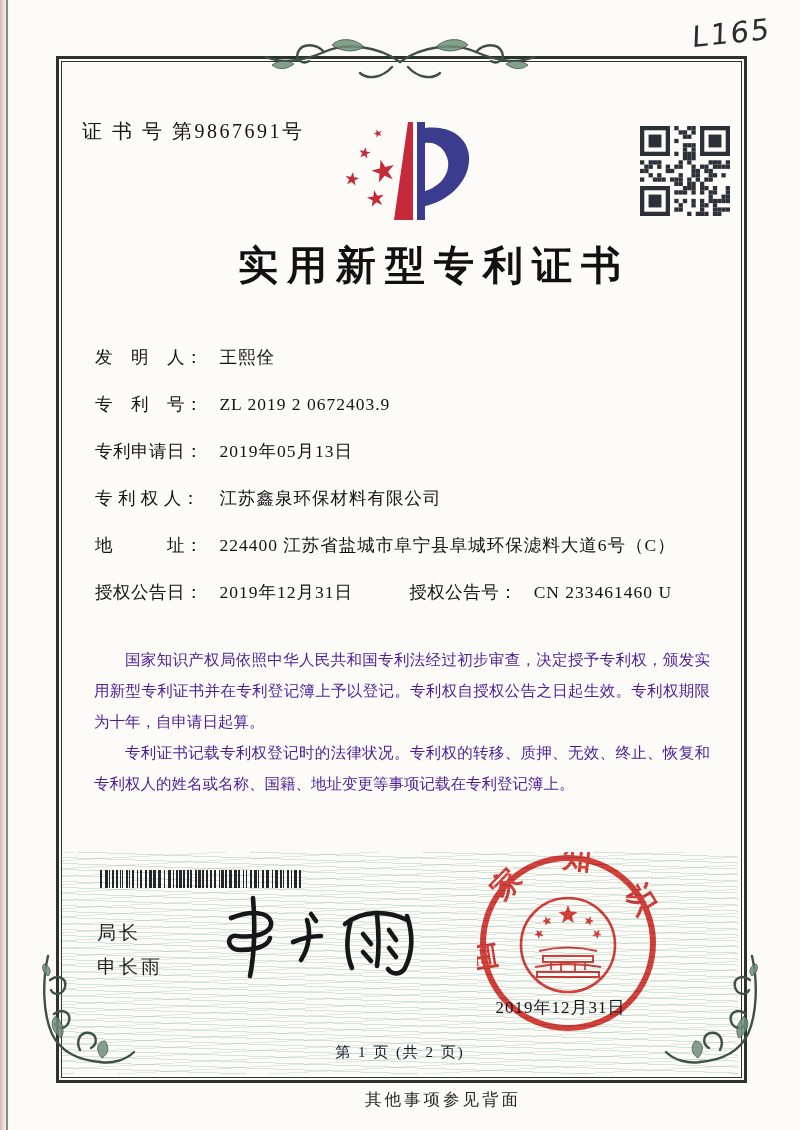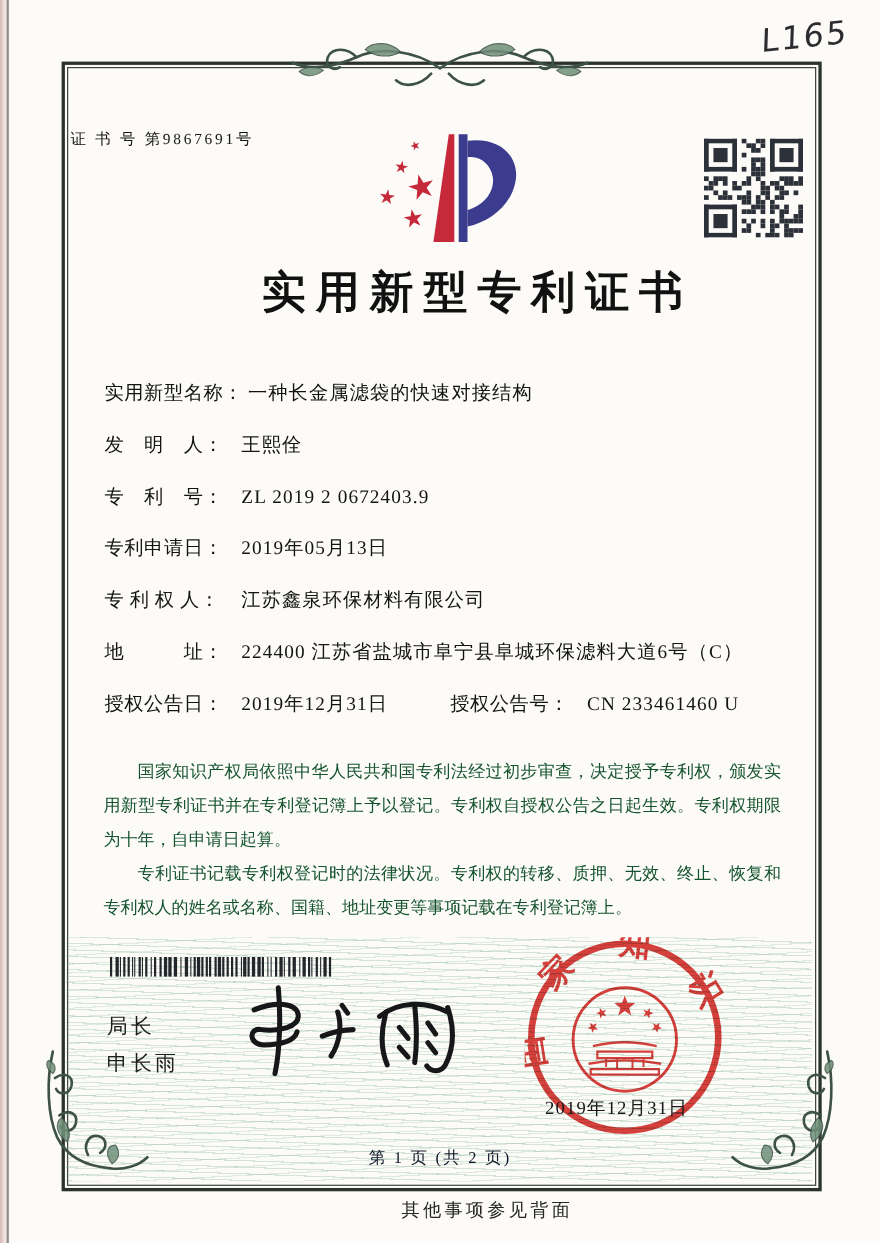--- a/index.html
+++ b/index.html
@@ -18,40 +18,40 @@
   .frame{position:absolute;left:56px;top:56px;width:685px;height:1021px;
     border:3px solid #2b332c;}
   .frame::after{content:"";position:absolute;inset:2px;border:1px solid #2b332c;pointer-events:none;}
 
   .guilloche{position:absolute;left:60px;top:852px;width:678px;height:222px;
     background-image:
       repeating-linear-gradient(2deg, rgba(118,174,140,.30) 0 1px, rgba(255,255,255,0) 1px 6px),
       repeating-linear-gradient(-3deg, rgba(118,174,140,.22) 0 1px, rgba(255,255,255,0) 1px 8px);
   }
 
-  .cert-no{position:absolute;left:64px;top:118px;font-size:14px;letter-spacing:2.5px;color:#141414;}
+  .cert-no{position:absolute;left:82px;top:118px;font-size:20px;letter-spacing:2.5px;color:#141414;}
 
   .logo{position:absolute;left:336px;top:112px;width:150px;height:126px;}
   .logo .star{position:absolute;color:#c5293a;line-height:1;}
   .logo .wedge{position:absolute;left:0;top:0;width:150px;height:126px;}
 
   .qr{position:absolute;left:638px;top:126px;width:94px;height:90px;}
 
   .title{position:absolute;left:0;top:238px;width:100%;text-align:center;
     font-size:40px;font-weight:bold;letter-spacing:9px;color:#111;padding-left:34px;}
 
   .fields{position:absolute;left:95px;top:345px;width:600px;display:flex;flex-direction:column;gap:23px;
     font-size:17.5px;line-height:24px;color:#131313;}
   .frow{white-space:nowrap;}
   .flabel{display:inline-block;min-width:120px;letter-spacing:.5px;}
   .fvalue{letter-spacing:1px;}
   .frow .second{margin-left:52px;}
 
-  .body-text{position:absolute;left:94px;top:686px;width:616px;font-size:15.5px;
-    line-height:31px;text-align:justify;color:#14532d;}
+  .body-text{position:absolute;left:94px;top:644px;width:616px;font-size:15.5px;
+    line-height:31px;text-align:justify;color:#4c1d95;}
   .body-text p{margin:0;text-indent:2em;}
 
   .barcode{position:absolute;left:100px;top:870px;width:206px;height:18px;}
 
   .sig-title{position:absolute;left:97px;top:920px;font-size:19px;letter-spacing:3px;}
   .sig-name{position:absolute;left:97px;top:954px;font-size:19px;letter-spacing:3px;}
   .signature{position:absolute;left:205px;top:890px;width:235px;height:92px;}
 
   .seal{position:absolute;left:477px;top:852px;width:182px;height:182px;opacity:.93;
     mix-blend-mode:multiply;}
@@ -271,24 +271,20 @@
       <rect x="63" y="90" width="4.5" height="4.5" fill="#2c3038"></rect>
       <rect x="67.5" y="90" width="4.5" height="4.5" fill="#2c3038"></rect>
       <rect x="76.5" y="90" width="4.5" height="4.5" fill="#2c3038"></rect>
       <rect x="81" y="90" width="4.5" height="4.5" fill="#2c3038"></rect>
     </svg>
 
   <div class="title">实用新型专利证书</div>
 
   <div class="fields">
     <div class="frow">
-      <span class="flabel">实用新型名称：</span>
-      <span class="fvalue">一种长金属滤袋的快速对接结构</span>
-    </div>
-    <div class="frow">
       <span class="flabel">发　明　人：</span>
       <span class="fvalue">王熙佺</span>
     </div>
     <div class="frow">
       <span class="flabel">专　利　号：</span>
       <span class="fvalue">ZL 2019 2 0672403.9</span>
     </div>
     <div class="frow">
       <span class="flabel">专利申请日：</span>
       <span class="fvalue">2019年05月13日</span>

